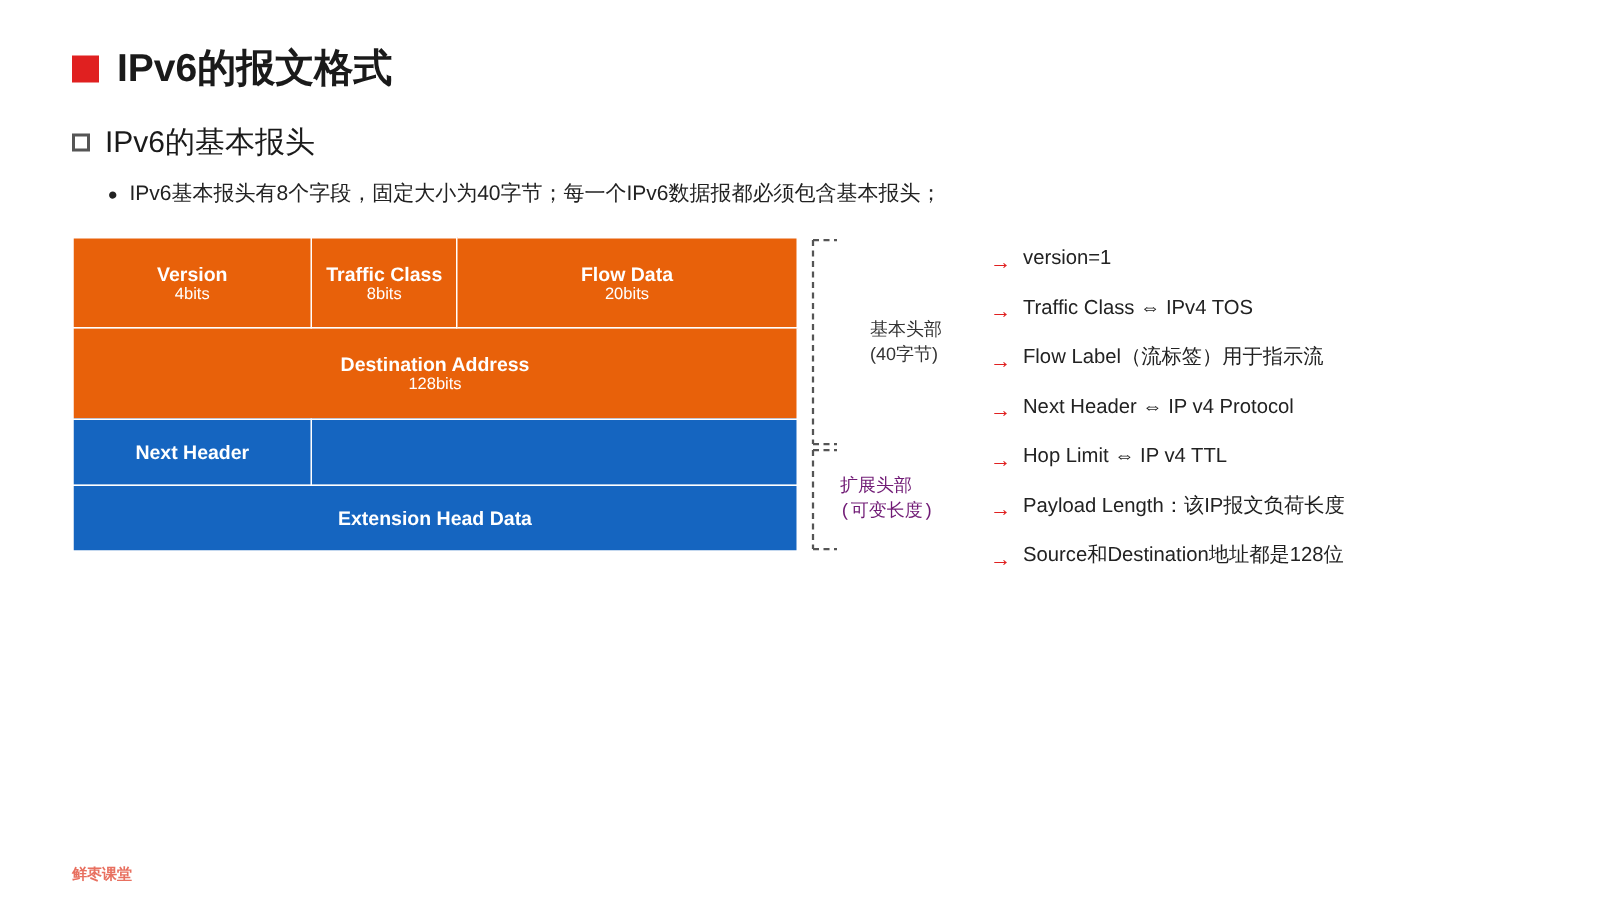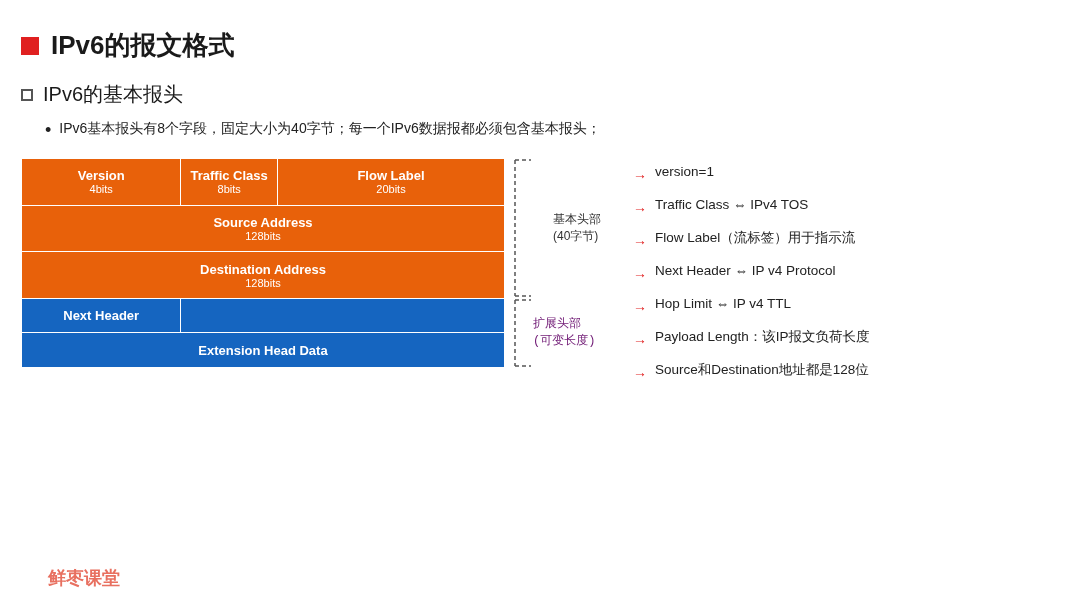--- a/index.html
+++ b/index.html
@@ -8,21 +8,21 @@
       height: 608px;
       background: #ffffff;
       font-family: 'Microsoft YaHei', 'PingFang SC', Arial, sans-serif;
       overflow: hidden;
       position: relative;
     }
 
     .page {
       width: 1080px;
       height: 608px;
-      padding: 28px 48px 20px 21px;
+      padding: 28px 48px 20px 48px;
       position: relative;
     }
 
     
     .title-bar {
       display: flex;
       align-items: center;
       margin-bottom: 18px;
     }
     .title-icon {
@@ -140,21 +140,21 @@
       font-size: 14px;
       flex-shrink: 0;
       margin-top: 2px;
     }
 
     
     .footer {
       position: absolute;
       bottom: 18px;
       left: 48px;
-      font-size: 18px;
+      font-size: 10px;
       color: #e87060;
       font-weight: bold;
     }
 
     
     .table-and-bracket {
       display: flex;
       align-items: stretch;
     }
 
@@ -190,32 +190,26 @@
               <tr class="orange-row">
             <td style="width:13%">
               <span class="field-name">Version</span>
               <span class="field-bits">4bits</span>
             </td>
             <td style="width:20%">
               <span class="field-name">Traffic Class</span>
               <span class="field-bits">8bits</span>
             </td>
             <td style="width:67%" colspan="2">
-              <span class="field-name">Flow Label</span>
+              <span class="field-name">Flow Data</span>
               <span class="field-bits">20bits</span>
             </td>
           </tr>
 
 
-          <tr class="orange-row">
-            <td colspan="4">
-              <span class="field-name">Source Address</span>
-              <span class="field-bits">128bits</span>
-            </td>
-          </tr>
 
           <tr class="orange-row">
             <td colspan="4">
               <span class="field-name">Destination Address</span>
               <span class="field-bits">128bits</span>
             </td>
           </tr>
 
           <tr class="blue-row">
             <td style="width:33%">

